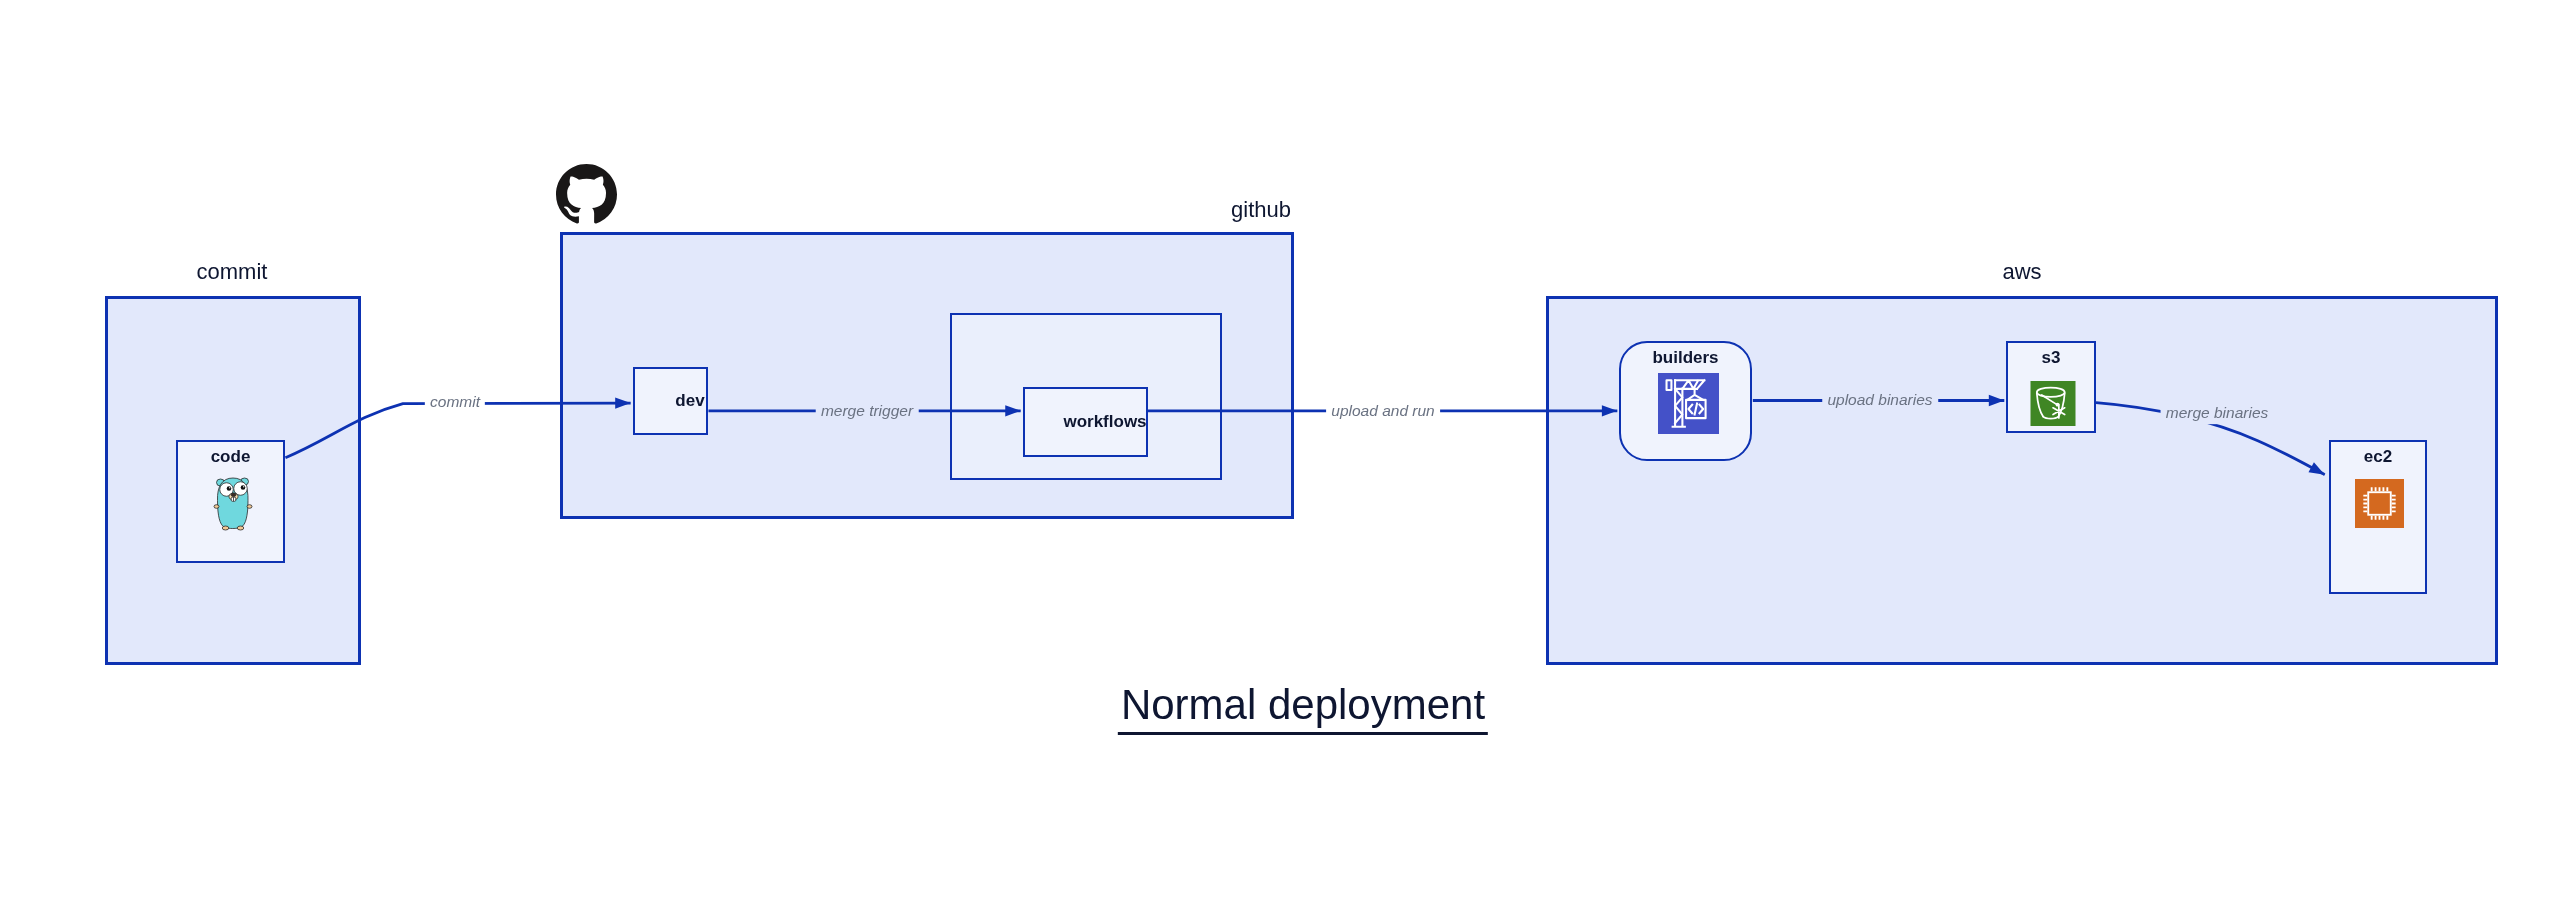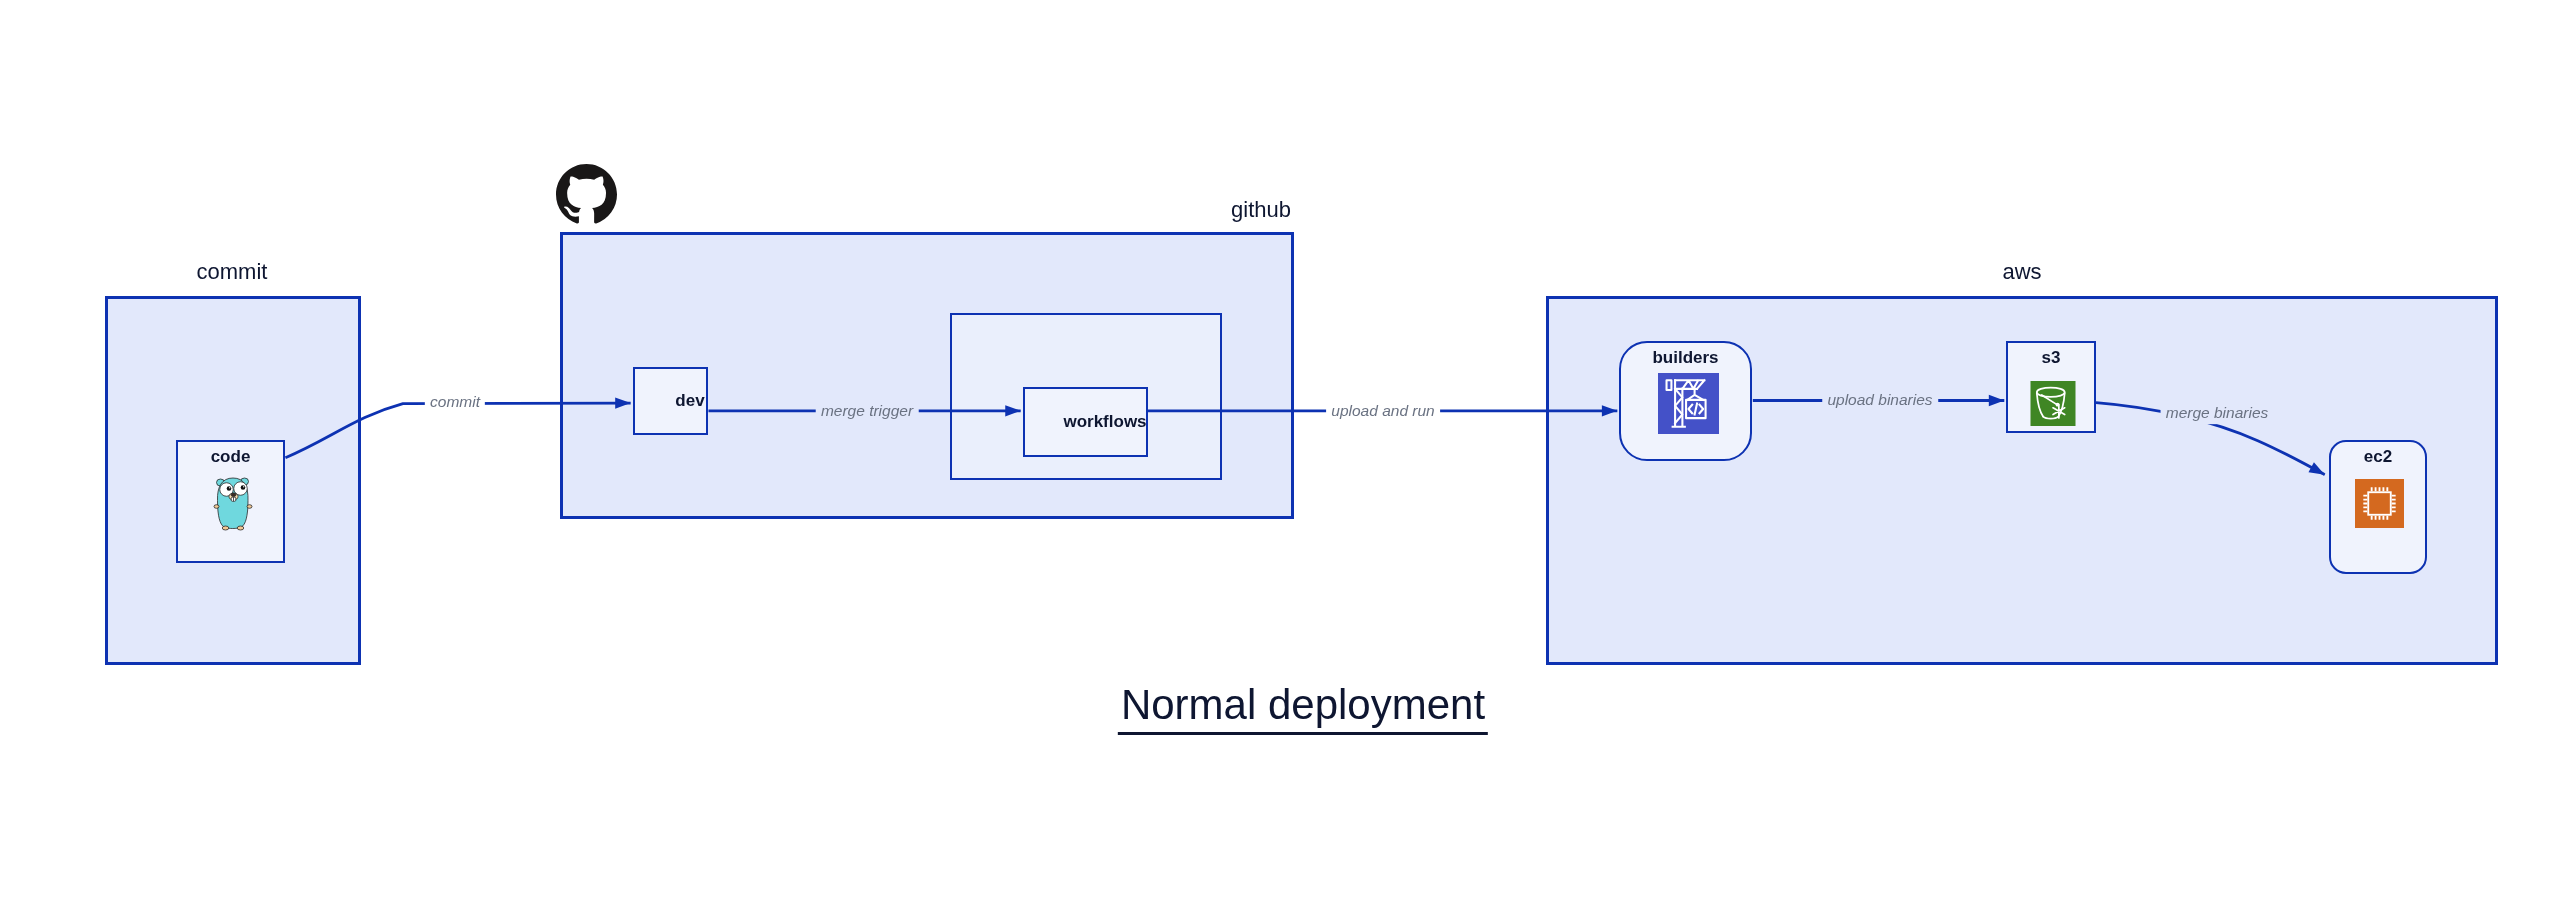--- a/index.html
+++ b/index.html
@@ -15,21 +15,21 @@
   #box-local   {left:105px;  top:296px; width:256px;  height:369px;}
   #box-github  {left:560px; top:232px; width:734px; height:287px;}
   #box-master  {left:950px; top:313px; width:272px;  height:167px;}
   #box-aws     {left:1546px; top:296px; width:952px; height:369px;}
 
   #box-code    {left:176px;  top:440px; width:109px;  height:123px;}
   #box-dev     {left:633px; top:367px; width:75px;  height:68px;}
   #box-workflows{left:1023px;top:387px; width:125px;  height:70px;}
   #box-builders{left:1619px; top:341px; width:133px;  height:120px;border-radius:28px;}
   #box-s3      {left:2006px; top:341px; width:90px;  height:92px;}
-  #box-ec2     {left:2329px; top:440px; width:98px;  height:134px;border-radius:17px;}
+  #box-ec2     {left:2329px; top:440px; width:98px;  height:154px;}
 
   
   .glabel{position:absolute;font-size:22px;line-height:24px;color:var(--text-dark,#0e1631);white-space:nowrap;}
   #lbl-local {left:232px; top:260px;transform:translateX(-50%);}
   #lbl-github{left:1291px;top:198px;transform:translateX(-100%);}
   #lbl-master{left:1086px;top:276px;transform:translateX(-50%);}
   #lbl-aws   {left:2022px;top:260px;transform:translateX(-50%);}
 
   .nlabel{position:absolute;left:0;right:0;text-align:center;font-weight:bold;
           font-size:17px;line-height:20.6px;color:var(--text-dark,#0e1631);white-space:nowrap;}

